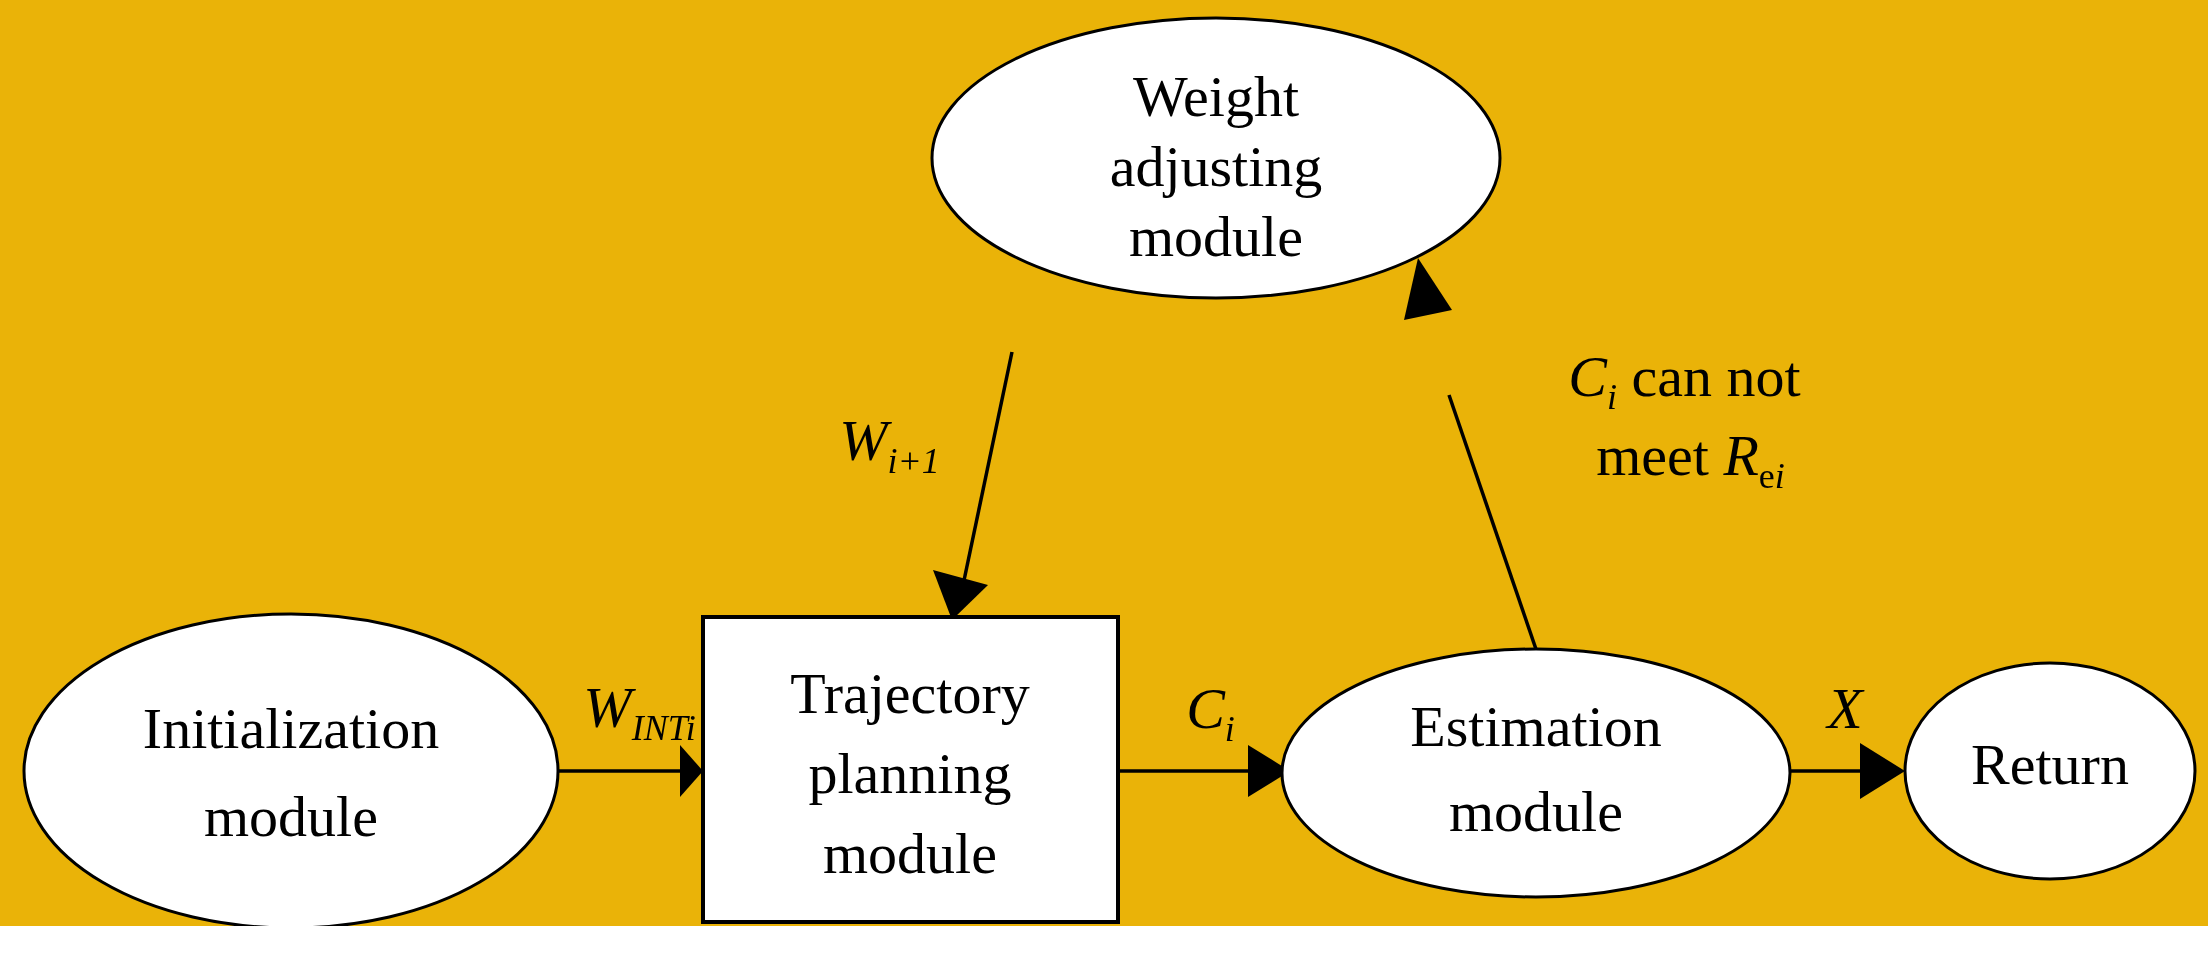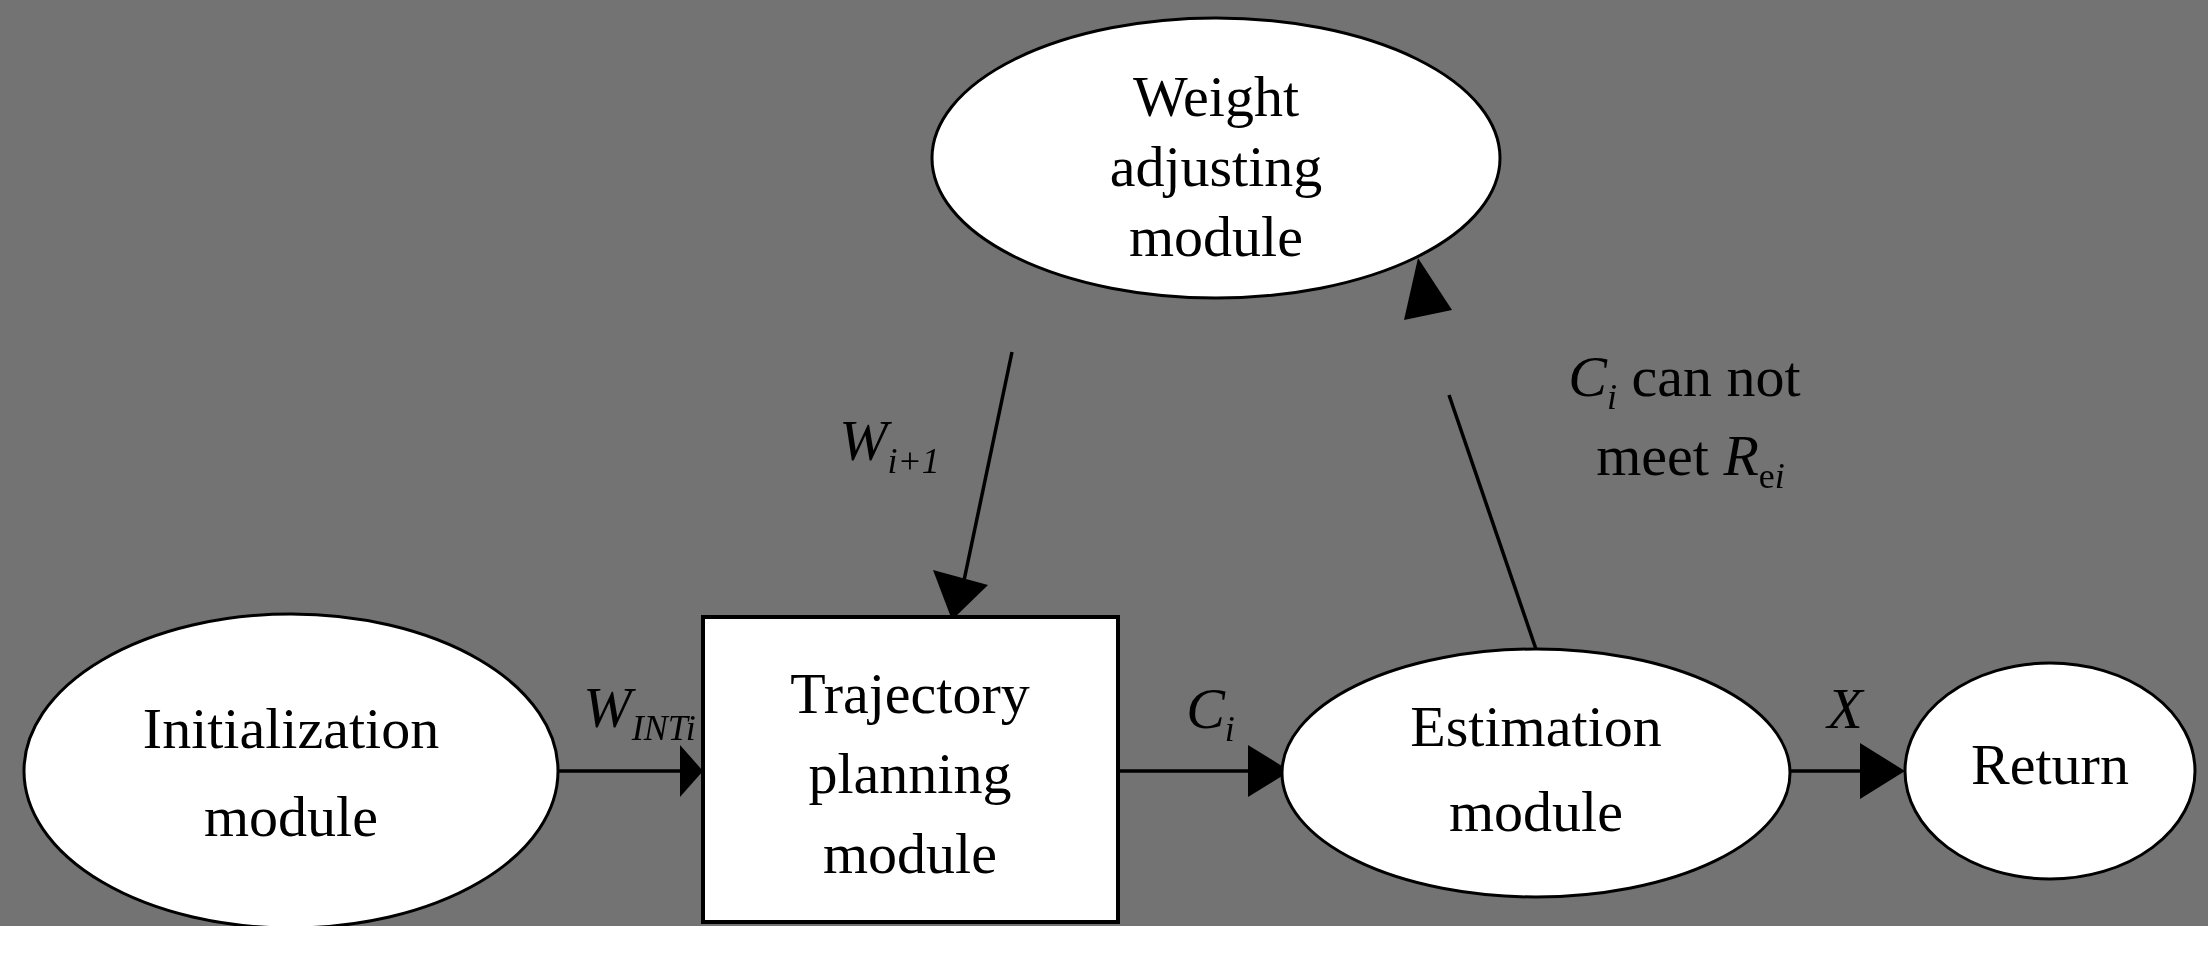--- a/index.html
+++ b/index.html
@@ -4,21 +4,21 @@
 <style>
   html, body {
     margin: 0;
     padding: 0;
     background: #ffffff;
   }
   #canvas {
     position: relative;
     width: 2208px;
     height: 926px;
-    background: #737373;
+    background: #eab308;
     overflow: hidden;
     font-family: "Liberation Serif", "DejaVu Serif", serif;
   }
   svg.diagram {
     position: absolute;
     top: 0;
     left: 0;
     width: 2208px;
     height: 954px;
   }

